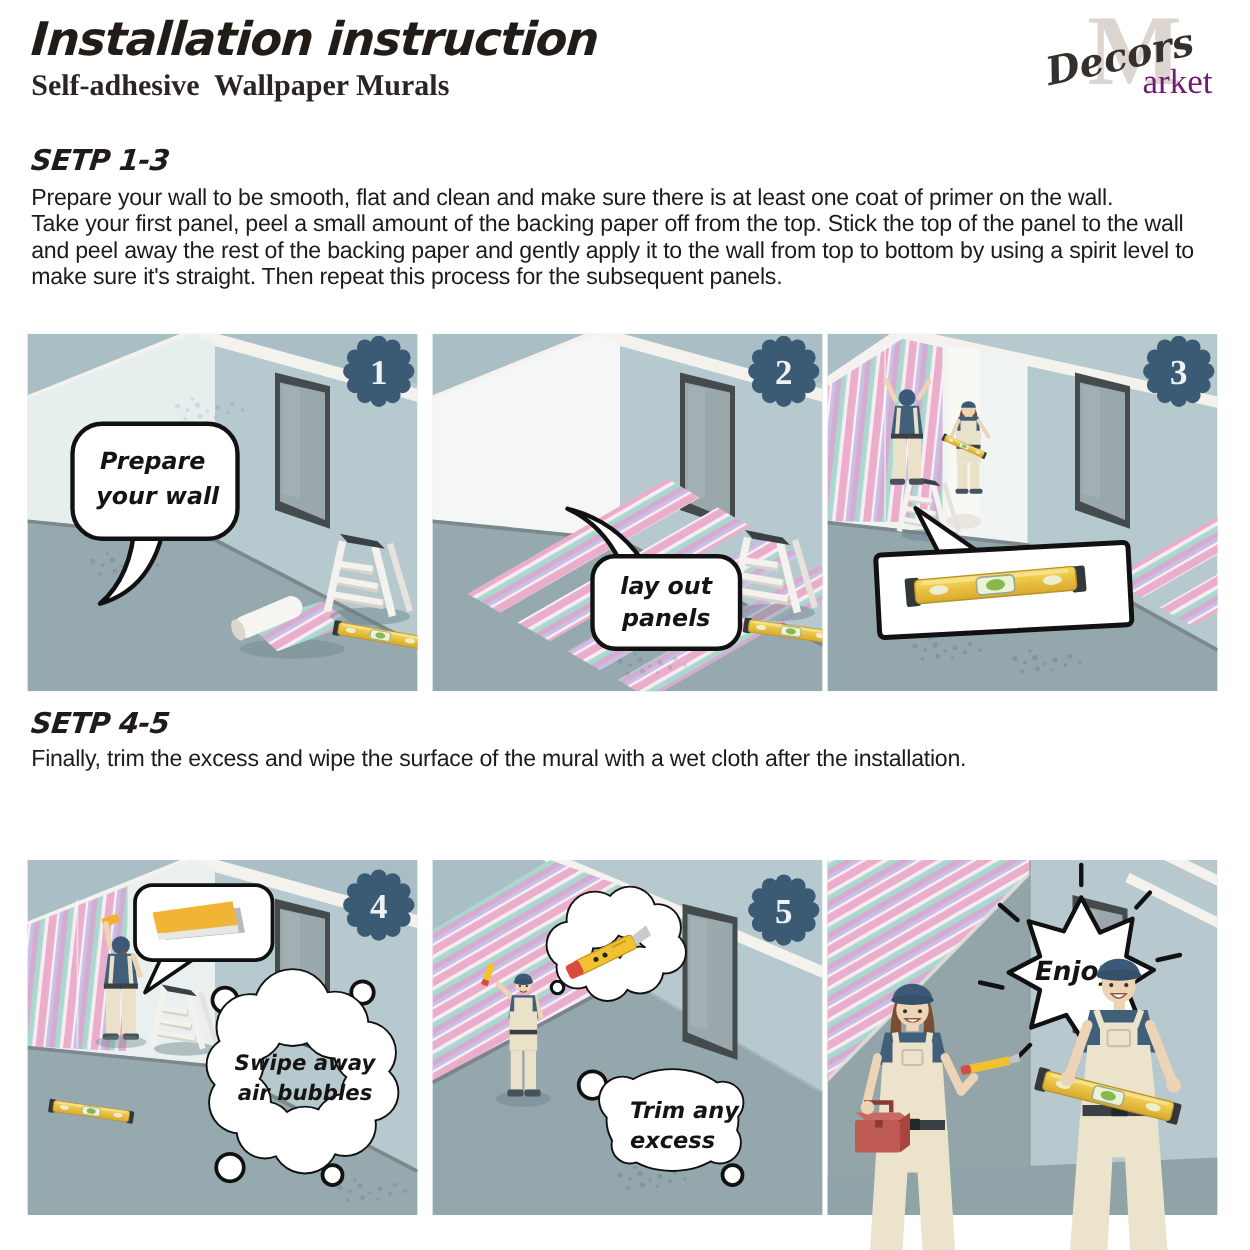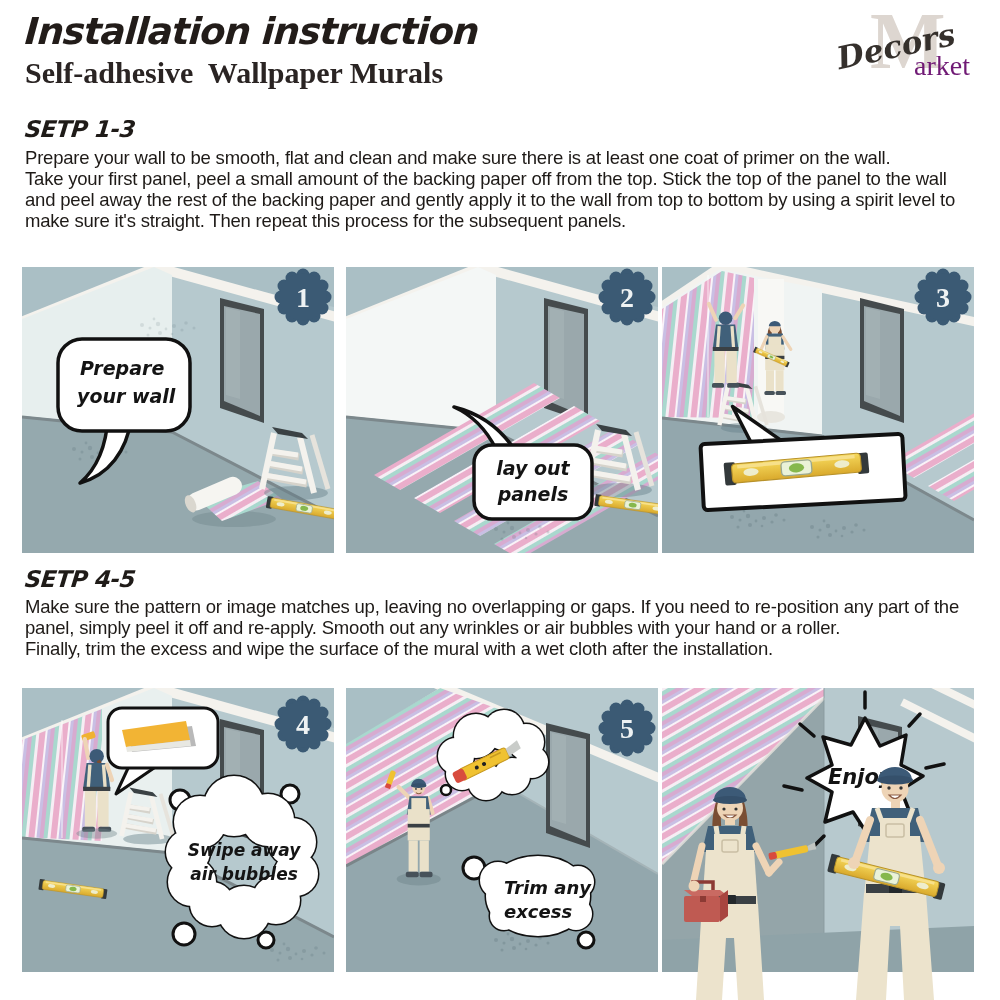--- a/index.html
+++ b/index.html
@@ -2,21 +2,21 @@
 <html><head>
 <meta charset="utf-8">
 <style>
   html,body{margin:0;padding:0;background:#ffffff;}
   .page{position:relative;width:1000px;height:1000px;background:#fff;overflow:hidden;
         font-family:"Liberation Sans",sans-serif;}
   .title{position:absolute;left:25px;top:10px;font-family:"DejaVu Sans",sans-serif;
          font-style:italic;font-weight:bold;font-size:37px;color:#221c19;
          transform:skewX(-4deg);letter-spacing:-1px;}
   .subtitle{position:absolute;left:25px;top:56px;font-family:"Liberation Serif",serif;
-            font-weight:bold;font-size:30px;color:#2a2423;white-space:pre;}
+            font-weight:bold;font-size:24px;color:#2a2423;white-space:pre;}
   .logo{position:absolute;left:836px;top:10px;width:160px;height:88px;}
   .logo .big-m{position:absolute;left:34px;top:-14px;font-family:"Liberation Serif",serif;
                font-size:80px;color:#ddd6d0;font-weight:bold;}
   .logo .script{position:absolute;left:0px;top:18px;font-family:"DejaVu Serif",serif;
                 font-style:italic;font-weight:bold;font-size:31px;color:#35302c;
                 transform:rotate(-12deg);}
   .logo .rest{position:absolute;left:78px;top:40px;font-family:"Liberation Serif",serif;
               font-size:28px;color:#701a75;}
   .step-heading{position:absolute;left:25px;font-family:"DejaVu Sans",sans-serif;
                 font-style:italic;font-weight:bold;font-size:23px;color:#1f1b18;
@@ -267,21 +267,20 @@
       </g>
       <g>
         <use href="#sealbg" x="281" y="30"></use>
         <text class="badge-num" x="281" y="40" font-size="28" text-anchor="middle">3</text>
       </g>
     </svg>
   </div>
 
   <div class="step-heading" style="top:566px">SETP 4-5</div>
   <div class="para" style="top:596px">
-    <div> Make sure the pattern or image matches up, leaving no overlapping or gaps. If you need to re-position any part of the panel, simply peel it off and re-apply. Smooth out any wrinkles or air bubbles with your hand or a roller.</div>
     <div> Finally, trim the excess and wipe the surface of the mural with a wet cloth after the installation.</div>
   </div>
 
   <div class="panel" style="left:22px;top:688px;height:284px">
     <svg width="312" height="284" viewBox="0 0 312 284">
       <rect width="312" height="284" fill="#b6c9ce"></rect>
       <polygon points="0,0 312,0 312,40 132,2 0,50" fill="#aabfc5"></polygon>
       <line x1="-6" y1="57" x2="138" y2="-1" stroke="#f4f2ed" stroke-width="10"></line>
       <line x1="126" y1="-2" x2="318" y2="51" stroke="#f4f2ed" stroke-width="10"></line>
       <polygon points="0,52 132,0 150,8 150,164 0,149" fill="#e9f0ef"></polygon>

